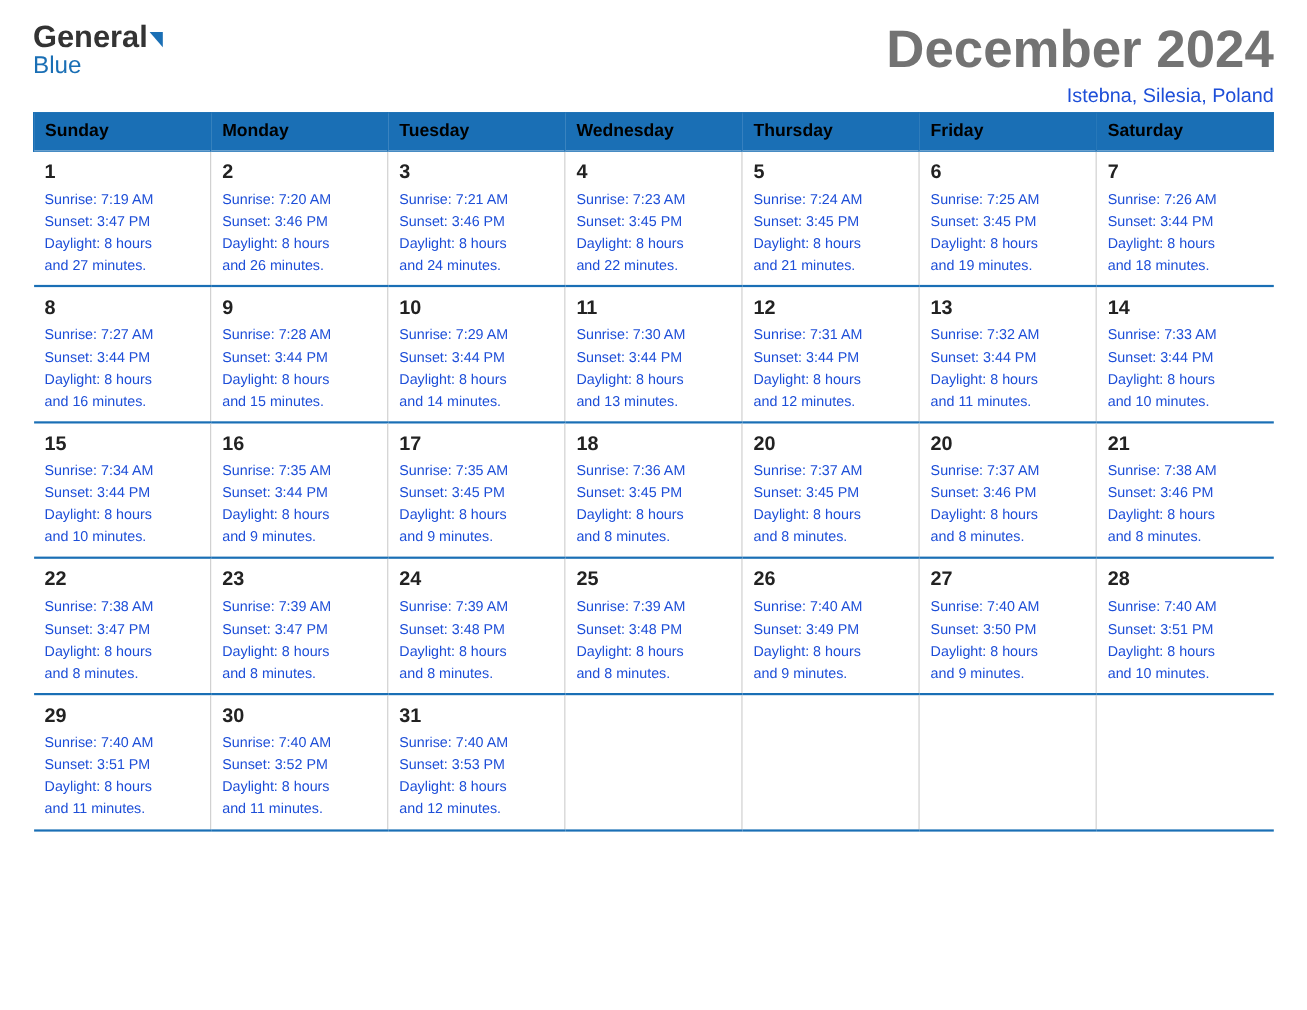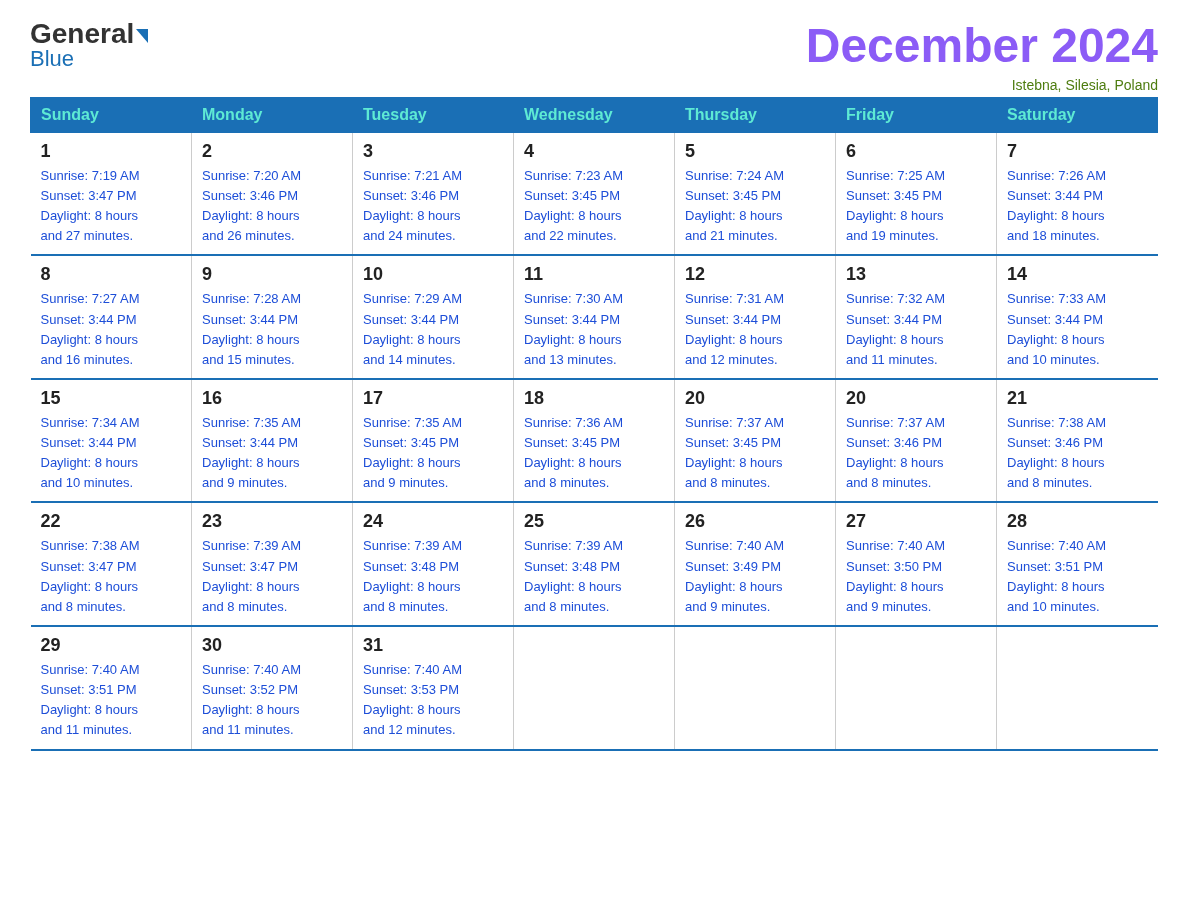--- a/index.html
+++ b/index.html
@@ -42,36 +42,36 @@
       font-weight: normal;
       color: #1a6fb5;
       margin-top: -2px;
     }
     .title-block {
       text-align: right;
     }
     .month-year {
       font-size: 48px;
       font-weight: bold;
-      color: #8b5cf6;
+      color: #737373;
       line-height: 1.1;
     }
     .location {
-      font-size: 14px;
-      color: #4d7c0f;
+      font-size: 18px;
+      color: #1d4ed8;
       margin-top: 4px;
     }
     table {
       width: 100%;
       border-collapse: collapse;
       table-layout: fixed;
     }
     thead tr th {
       background-color: #1a6fb5;
-      color: #5eead4;
+      color: #000000;
       font-size: 16px;
       font-weight: bold;
       padding: 8px 10px;
       text-align: left;
       border: 1px solid #1a6fb5;
     }
     tbody tr td {
       vertical-align: top;
       padding: 8px 10px;
       border-bottom: 2px solid #1a6fb5;

